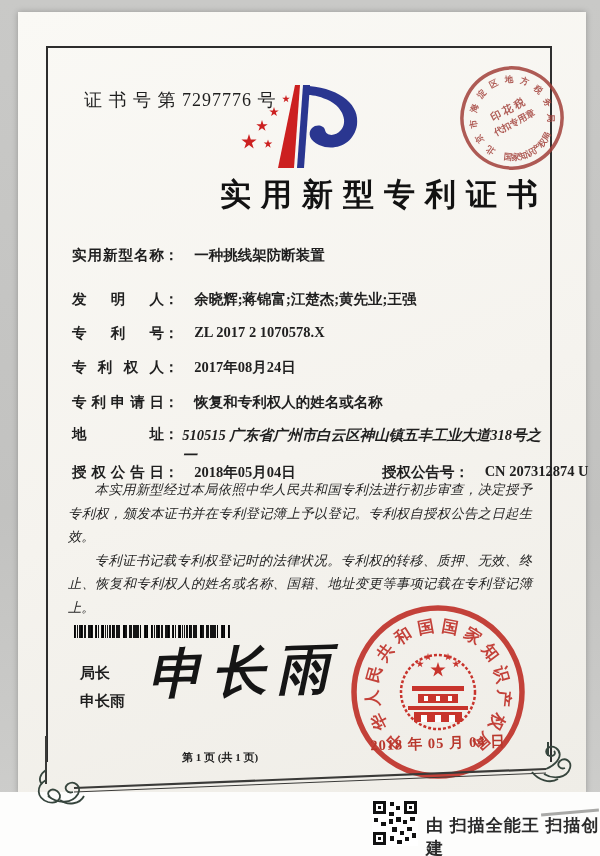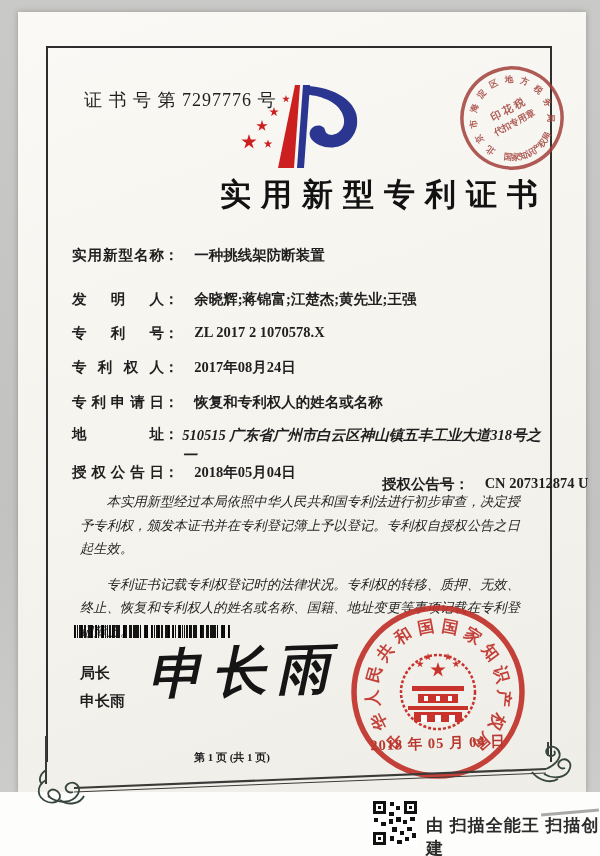--- a/index.html
+++ b/index.html
@@ -24,45 +24,45 @@
   .logo{position:absolute;left:238px;top:82px;width:134px;height:90px;}
   .title{
     position:absolute;left:46px;top:174px;width:502px;text-align:right;
     font-size:31px;font-weight:bold;letter-spacing:10px;color:#121212;text-indent:10px;
   }
   .row{position:absolute;left:72px;font-size:14.5px;font-weight:bold;white-space:nowrap;}
   .fl{display:inline-block;width:92px;text-align:justify;text-align-last:justify;vertical-align:top;}
   .colon{display:inline-block;vertical-align:top;}
   .val{display:inline-block;margin-left:12px;vertical-align:top;}
   .val-wrap{display:inline-block;width:368px;white-space:normal;line-height:20px;vertical-align:top;font-style:italic;}
-  .grant-right{position:absolute;left:310px;top:12px;}
+  .grant-right{position:absolute;left:310px;top:0;}
   .paras{
     position:absolute;left:68px;top:478px;width:464px;
     font-size:13.3px;line-height:23.5px;text-align:justify;font-style:italic;font-weight:500;color:#242424;
   }
-  .paras p{margin:12px;text-indent:2em;}
+  .paras p{margin:0;text-indent:2em;}
   .barcode{
     position:absolute;left:74px;top:625px;width:157px;height:13px;
     background:
       repeating-linear-gradient(90deg,#151515 0 2px,transparent 2px 3px,#151515 3px 4px,transparent 4px 7px),
       repeating-linear-gradient(90deg,#151515 0 1px,transparent 1px 5px,#151515 5px 8px,transparent 8px 11px);
     background-blend-mode:multiply;
   }
   .sig-title{position:absolute;left:80px;top:664px;font-size:15px;font-weight:bold;}
   .sig-name{position:absolute;left:80px;top:692px;font-size:15px;font-weight:bold;}
   .sig-script{
     position:absolute;left:148px;top:636px;font-size:54px;font-weight:600;letter-spacing:10px;
     transform:rotate(-2deg);color:#151515;font-style:italic;
   }
   .seal{position:absolute;left:348px;top:602px;width:180px;height:180px;opacity:.92;}
   .seal-date{
     position:absolute;left:350px;top:734px;width:176px;text-align:center;
     font-size:14.5px;font-weight:bold;color:#b8372c;letter-spacing:1px;transform:rotate(-2deg);
   }
-  .page-num{position:absolute;left:164px;top:750px;width:136px;text-align:center;font-size:11px;font-weight:bold;}
+  .page-num{position:absolute;left:182px;top:750px;width:136px;text-align:left;font-size:11px;font-weight:bold;}
   .bottom-rule{position:absolute;left:24px;top:736px;width:552px;height:72px;}
   .tax-stamp{position:absolute;left:452px;top:58px;width:120px;height:120px;opacity:.85;}
   .qr{position:absolute;left:372px;top:800px;width:46px;height:46px;}
   .scan-text{
     position:absolute;left:426px;top:814px;font-size:17px;font-weight:600;color:#2b2b2b;letter-spacing:1px;
     font-family:"Liberation Sans","DejaVu Sans",sans-serif;
   }
   .edge-dash{position:absolute;left:541px;top:811px;width:58px;height:3px;background:#a9a9a7;transform:rotate(-5deg);}
 </style>
 </head>

